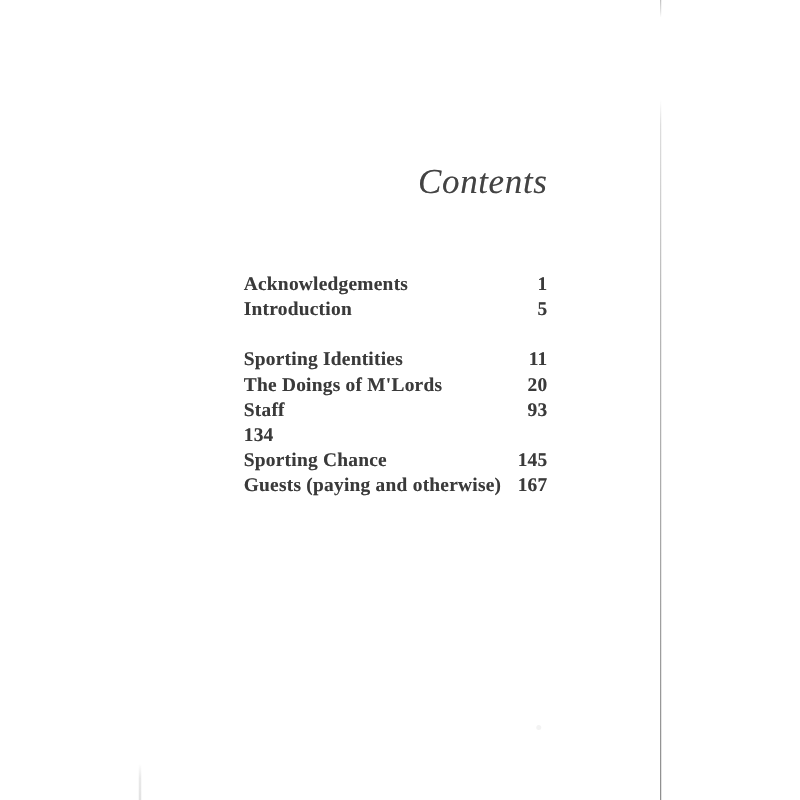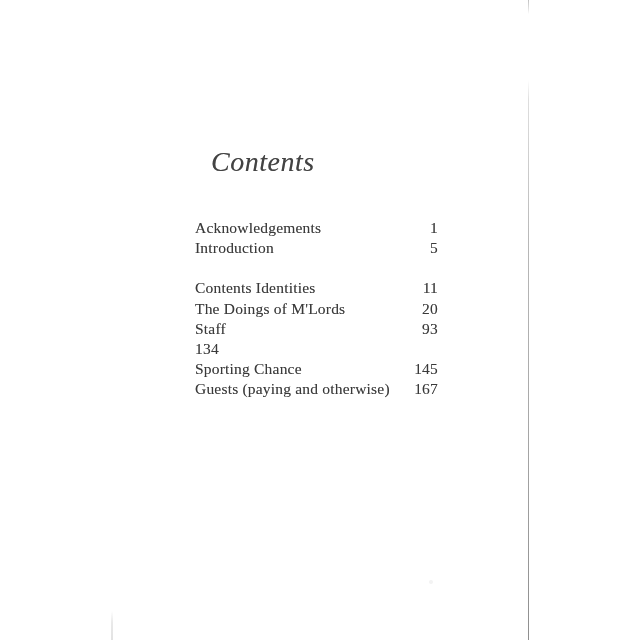--- a/index.html
+++ b/index.html
@@ -14,22 +14,22 @@
     background: #ffffff;
     overflow: hidden;
     font-family: "Liberation Serif", "DejaVu Serif", serif;
   }
   
   .page-title {
     position: absolute;
     left: 195px;
     top: 129px;
     width: 243px;
-    margin: 16px;
-    text-align: left;
+    margin: 0;
+    text-align: right;
     font-size: 28px;
     font-weight: 400;
     font-style: italic;
     letter-spacing: 0.5px;
     color: #434343;
     text-shadow: 0 0 0.5px rgba(70,70,70,0.45);
     line-height: 1.2;
   }
   
   .toc {
@@ -43,20 +43,21 @@
     text-shadow: 0 0 0.5px rgba(58,58,58,0.4);
   }
   .toc-group { margin: 0; padding: 0; }
   .toc-group.chapters { margin-top: 20px; }
   .toc-row {
     display: flex;
     justify-content: space-between;
     align-items: flex-start;
     line-height: 20.2px;
     white-space: nowrap;
+    font-weight: bold;
   }
   .toc-label { text-align: left; }
   .toc-page  { text-align: right; }
   
   .page-edge {
     position: absolute;
     left: 528px;
     top: 0;
     width: 1px;
     height: 640px;
@@ -105,21 +106,21 @@
         <span class="toc-page">1</span>
       </div>
       <div class="toc-row">
         <span class="toc-label">Introduction</span>
         <span class="toc-page">5</span>
       </div>
     </div>
 
     <div class="toc-group chapters">
       <div class="toc-row">
-        <span class="toc-label">Contents Identities</span>
+        <span class="toc-label">Sporting Identities</span>
         <span class="toc-page">11</span>
       </div>
       <div class="toc-row">
         <span class="toc-label">The Doings of M'Lords</span>
         <span class="toc-page">20</span>
       </div>
       <div class="toc-row">
         <span class="toc-label">Staff</span>
         <span class="toc-page">93</span>
       </div>

